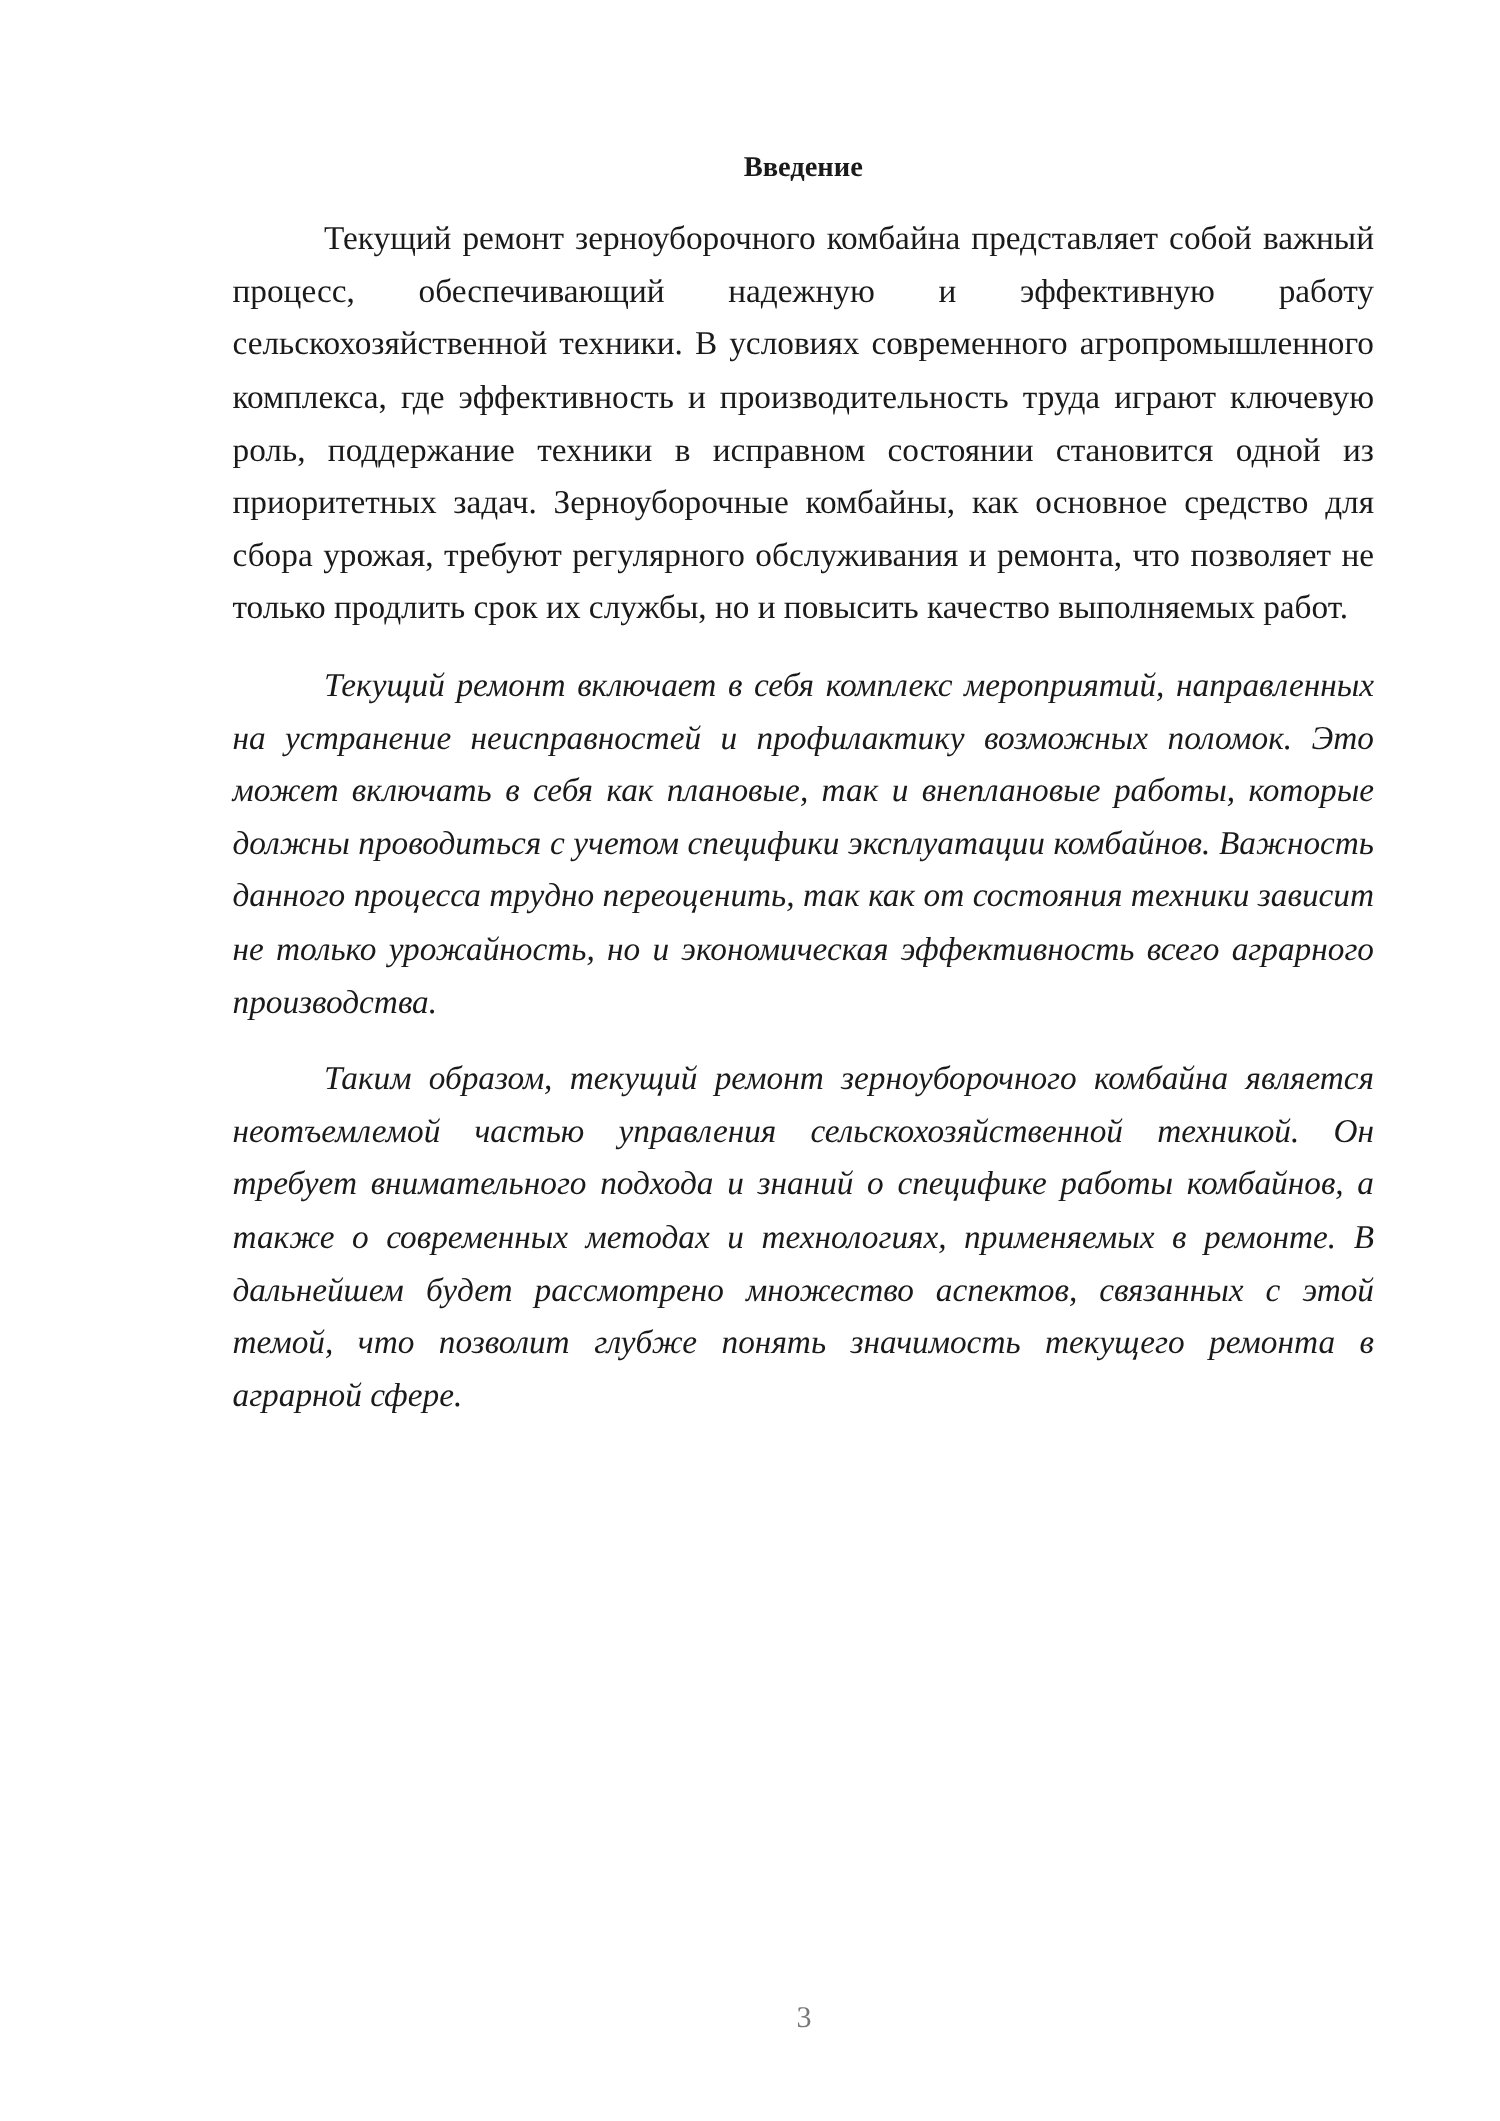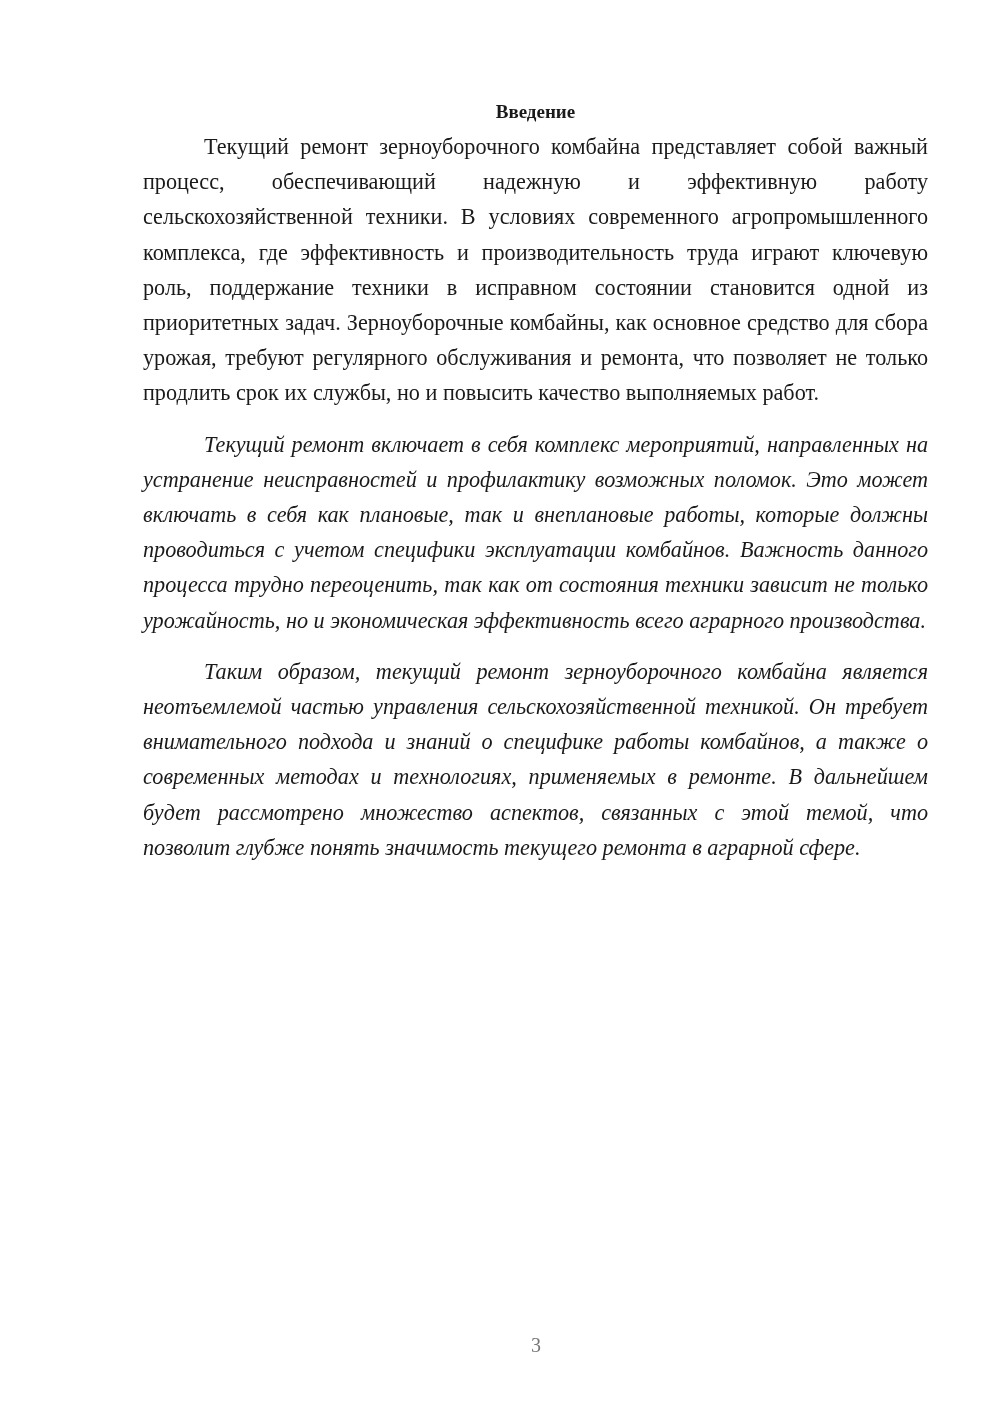--- a/index.html
+++ b/index.html
@@ -32,21 +32,21 @@
       text-align: center;
       font-weight: bold;
       font-size: 19px;
       line-height: 35px;
       height: 35px;
       margin: 0 0 0 0;
       padding-left: 0;
       letter-spacing: 0;
     }
     .para {
-      margin: 0;
+      margin: 12px;
       font-size: 22.2px;
       line-height: 35.2px;
       text-align: justify;
       text-indent: 61px;
       hyphens: none;
     }
     .para + .para {
       margin-top: 16px;
       font-style: italic;
     }

